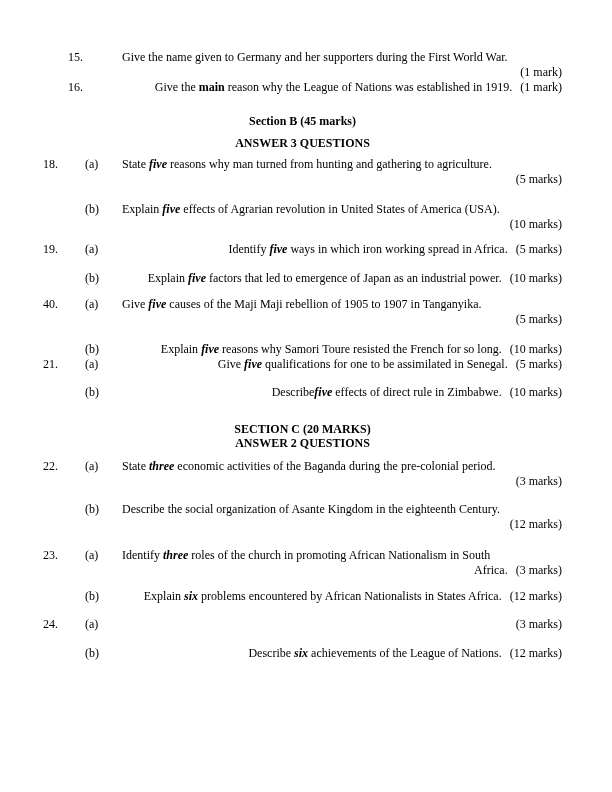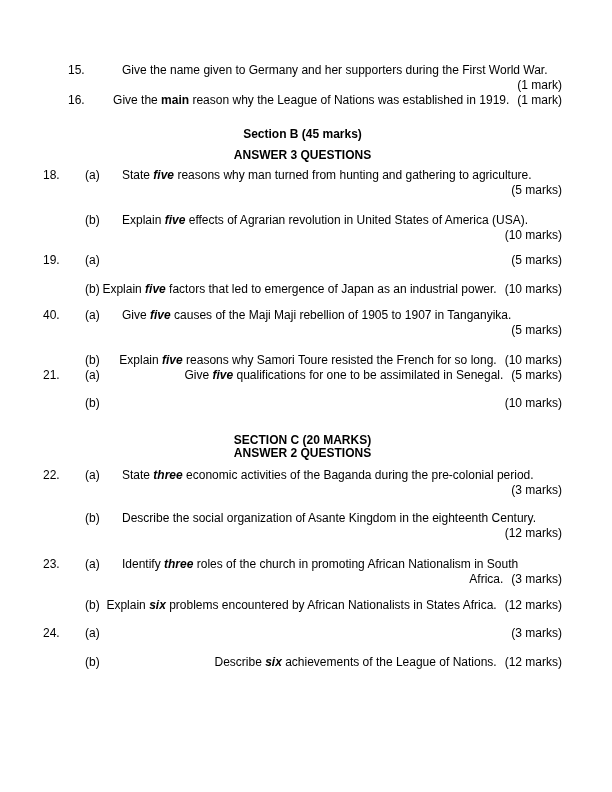--- a/index.html
+++ b/index.html
@@ -1,22 +1,22 @@
 <!DOCTYPE html>
 <html><head>
 <meta charset="utf-8">
 <style>
   html,body { margin:0; padding:0; background:#fff; }
   .page {
     position:relative;
     width:612px; height:792px;
     background:#ffffff;
     box-sizing:border-box;
-    padding:63px 50px 0 43px;
-    font-family:Liberation Sans, sans-serif;
+    padding:50px 50px 0 43px;
+    font-family:Liberation Serif, serif;
     font-size:12px;
     color:#000;
     overflow:hidden;
   }
   .row { display:flex; line-height:15px; }
   .num { width:42px; flex:none; }
   .num-top { width:54px; margin-left:25px; flex:none; }
   .letter { width:37px; flex:none; }
   .text { flex:1; min-width:0; }
   .tline { display:flex; justify-content:flex-end; }
@@ -73,20 +73,21 @@
       <div class="qtext"><span>Explain </span><span class="bi">five</span><span> effects of Agrarian revolution in United States of America (USA).</span></div>
       <div class="marksline">(10 marks)</div>
     </div>
   </div>
 
   <div class="row" style="margin-top:10px">
     <div class="num">19.</div>
     <div class="letter">(a)</div>
     <div class="text">
       <div class="tline">
+        <div class="qtext"><span>Identify </span><span class="bi">five</span><span> ways in which iron working spread in Africa.</span></div>
         <div class="marks">(5 marks)</div>
       </div>
     </div>
   </div>
 
   <div class="row" style="margin-top:14px">
     <div class="num"></div>
     <div class="letter">(b)</div>
     <div class="text">
       <div class="tline">
@@ -125,20 +126,21 @@
         <div class="marks">(5 marks)</div>
       </div>
     </div>
   </div>
 
   <div class="row" style="margin-top:13px">
     <div class="num"></div>
     <div class="letter">(b)</div>
     <div class="text">
       <div class="tline">
+        <div class="qtext"><span>Describe</span><span class="bi">five</span><span> effects of direct rule in Zimbabwe.</span></div>
         <div class="marks">(10 marks)</div>
       </div>
     </div>
   </div>
 
   <div class="section-head" style="margin-top:22px">
     <div>SECTION C (20 MARKS)</div>
     <div class="sh-sub-c">ANSWER 2 QUESTIONS</div>
   </div>
 

